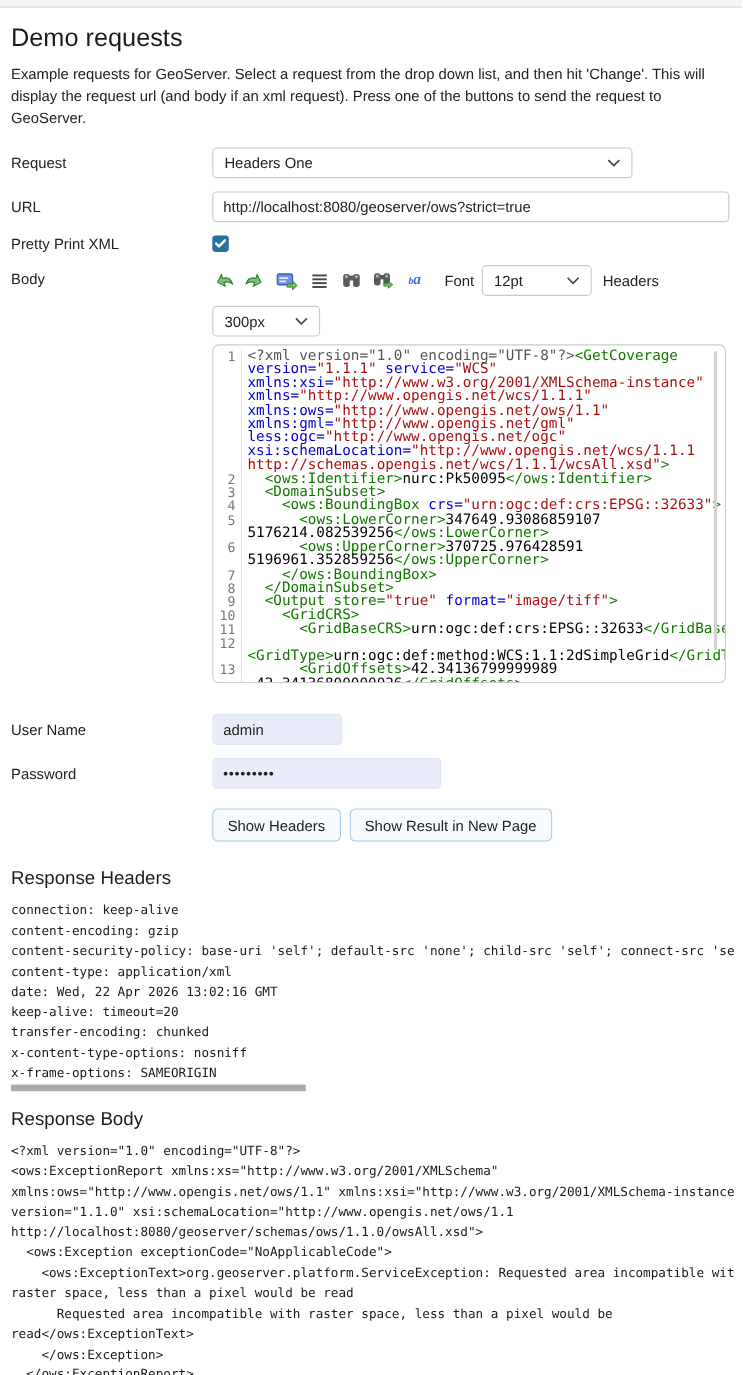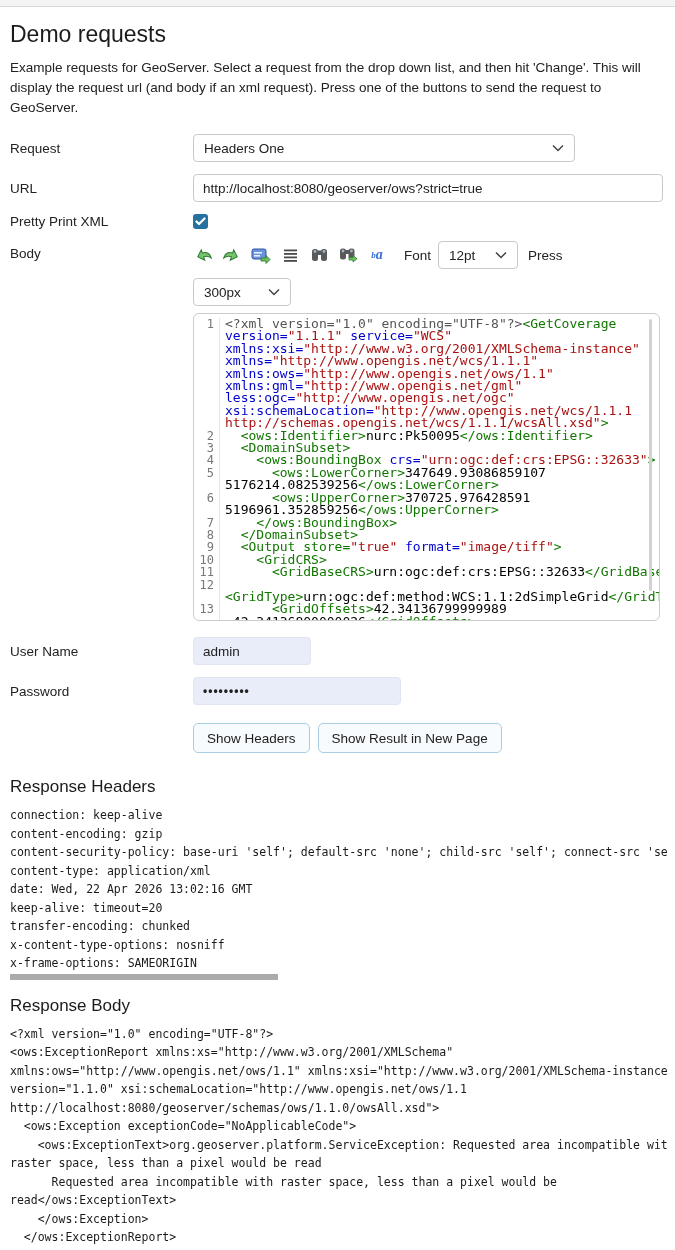--- a/index.html
+++ b/index.html
@@ -18,21 +18,21 @@
   .frow.top { align-items:flex-start; }
   .flabel { width:183px; flex:none; font-size:13.5px; color:#222; padding-top:0; }
   .frow.top .flabel { padding-top:5px; }
 
   .sel {
     border:1px solid #c9c9c9; border-radius:4px; height:28px; background:#fff;
     display:flex; align-items:center; justify-content:space-between;
     padding:0 10px; font-size:13.5px; color:#222; cursor:default;
   }
   .sel-request { width:382px; }
-  .sel-font { width:80px; }
+  .sel-font { width:100px; }
   .sel-height { width:98px; }
   .chev { width:12px; height:8px; flex:none; margin-left:8px; }
 
   .text-input {
     border:1px solid #c9c9c9; border-radius:4px; height:28px;
     padding:0 9px; font-size:13.5px; color:#222; display:flex; align-items:center;
     background:#fff;
   }
   .url-input { width:470px; }
 
@@ -109,21 +109,21 @@
 
   <div class="frow" style="margin-bottom:12px;">
     <div class="flabel">Pretty Print XML</div>
     <div class="cb">
       <svg width="11" height="9" viewBox="0 0 11 9">
           <polyline points="1.5,4.5 4,7 9.5,1.5" fill="none" stroke="#fff" stroke-width="2.2" stroke-linecap="round" stroke-linejoin="round"></polyline>
         </svg>
     </div>
   </div>
 
-  <div class="frow top" style="margin-bottom:16px;">
+  <div class="frow top" style="margin-bottom:28px;">
     <div class="flabel">Body</div>
     <div>
 
       <div class="toolbar">
         <span class="ticon">
           <svg width="18" height="16" viewBox="0 0 18 16">
               <path d="M3.5 8 L9 2.5 L9 6 C13.5 6 16 8.5 16 13.5 C14 10.3 11.5 9.8 9 9.8 L9 13.5 Z" fill="#79c46f" stroke="#2e7d32" stroke-width="1" transform="rotate(-18 9 8)"></path>
             </svg>
         </span>
         <span class="ticon">
@@ -173,21 +173,21 @@
             <span class="ra">a</span>
           </span>
 
         <span class="tlabel">Font</span>
         <div class="sel sel-font">
           <span>12pt</span>
           <svg class="chev" viewBox="0 0 12 8">
               <polyline points="1,1.5 6,6.5 11,1.5" fill="none" stroke="#444" stroke-width="1.5"></polyline>
             </svg>
         </div>
-        <span class="tlabel h">Press</span>
+        <span class="tlabel h">Headers</span>
       </div>
 
       <div class="sel sel-height">
         <span>300px</span>
         <svg class="chev" viewBox="0 0 12 8">
             <polyline points="1,1.5 6,6.5 11,1.5" fill="none" stroke="#444" stroke-width="1.5"></polyline>
           </svg>
       </div>
 
       <div class="editor">

